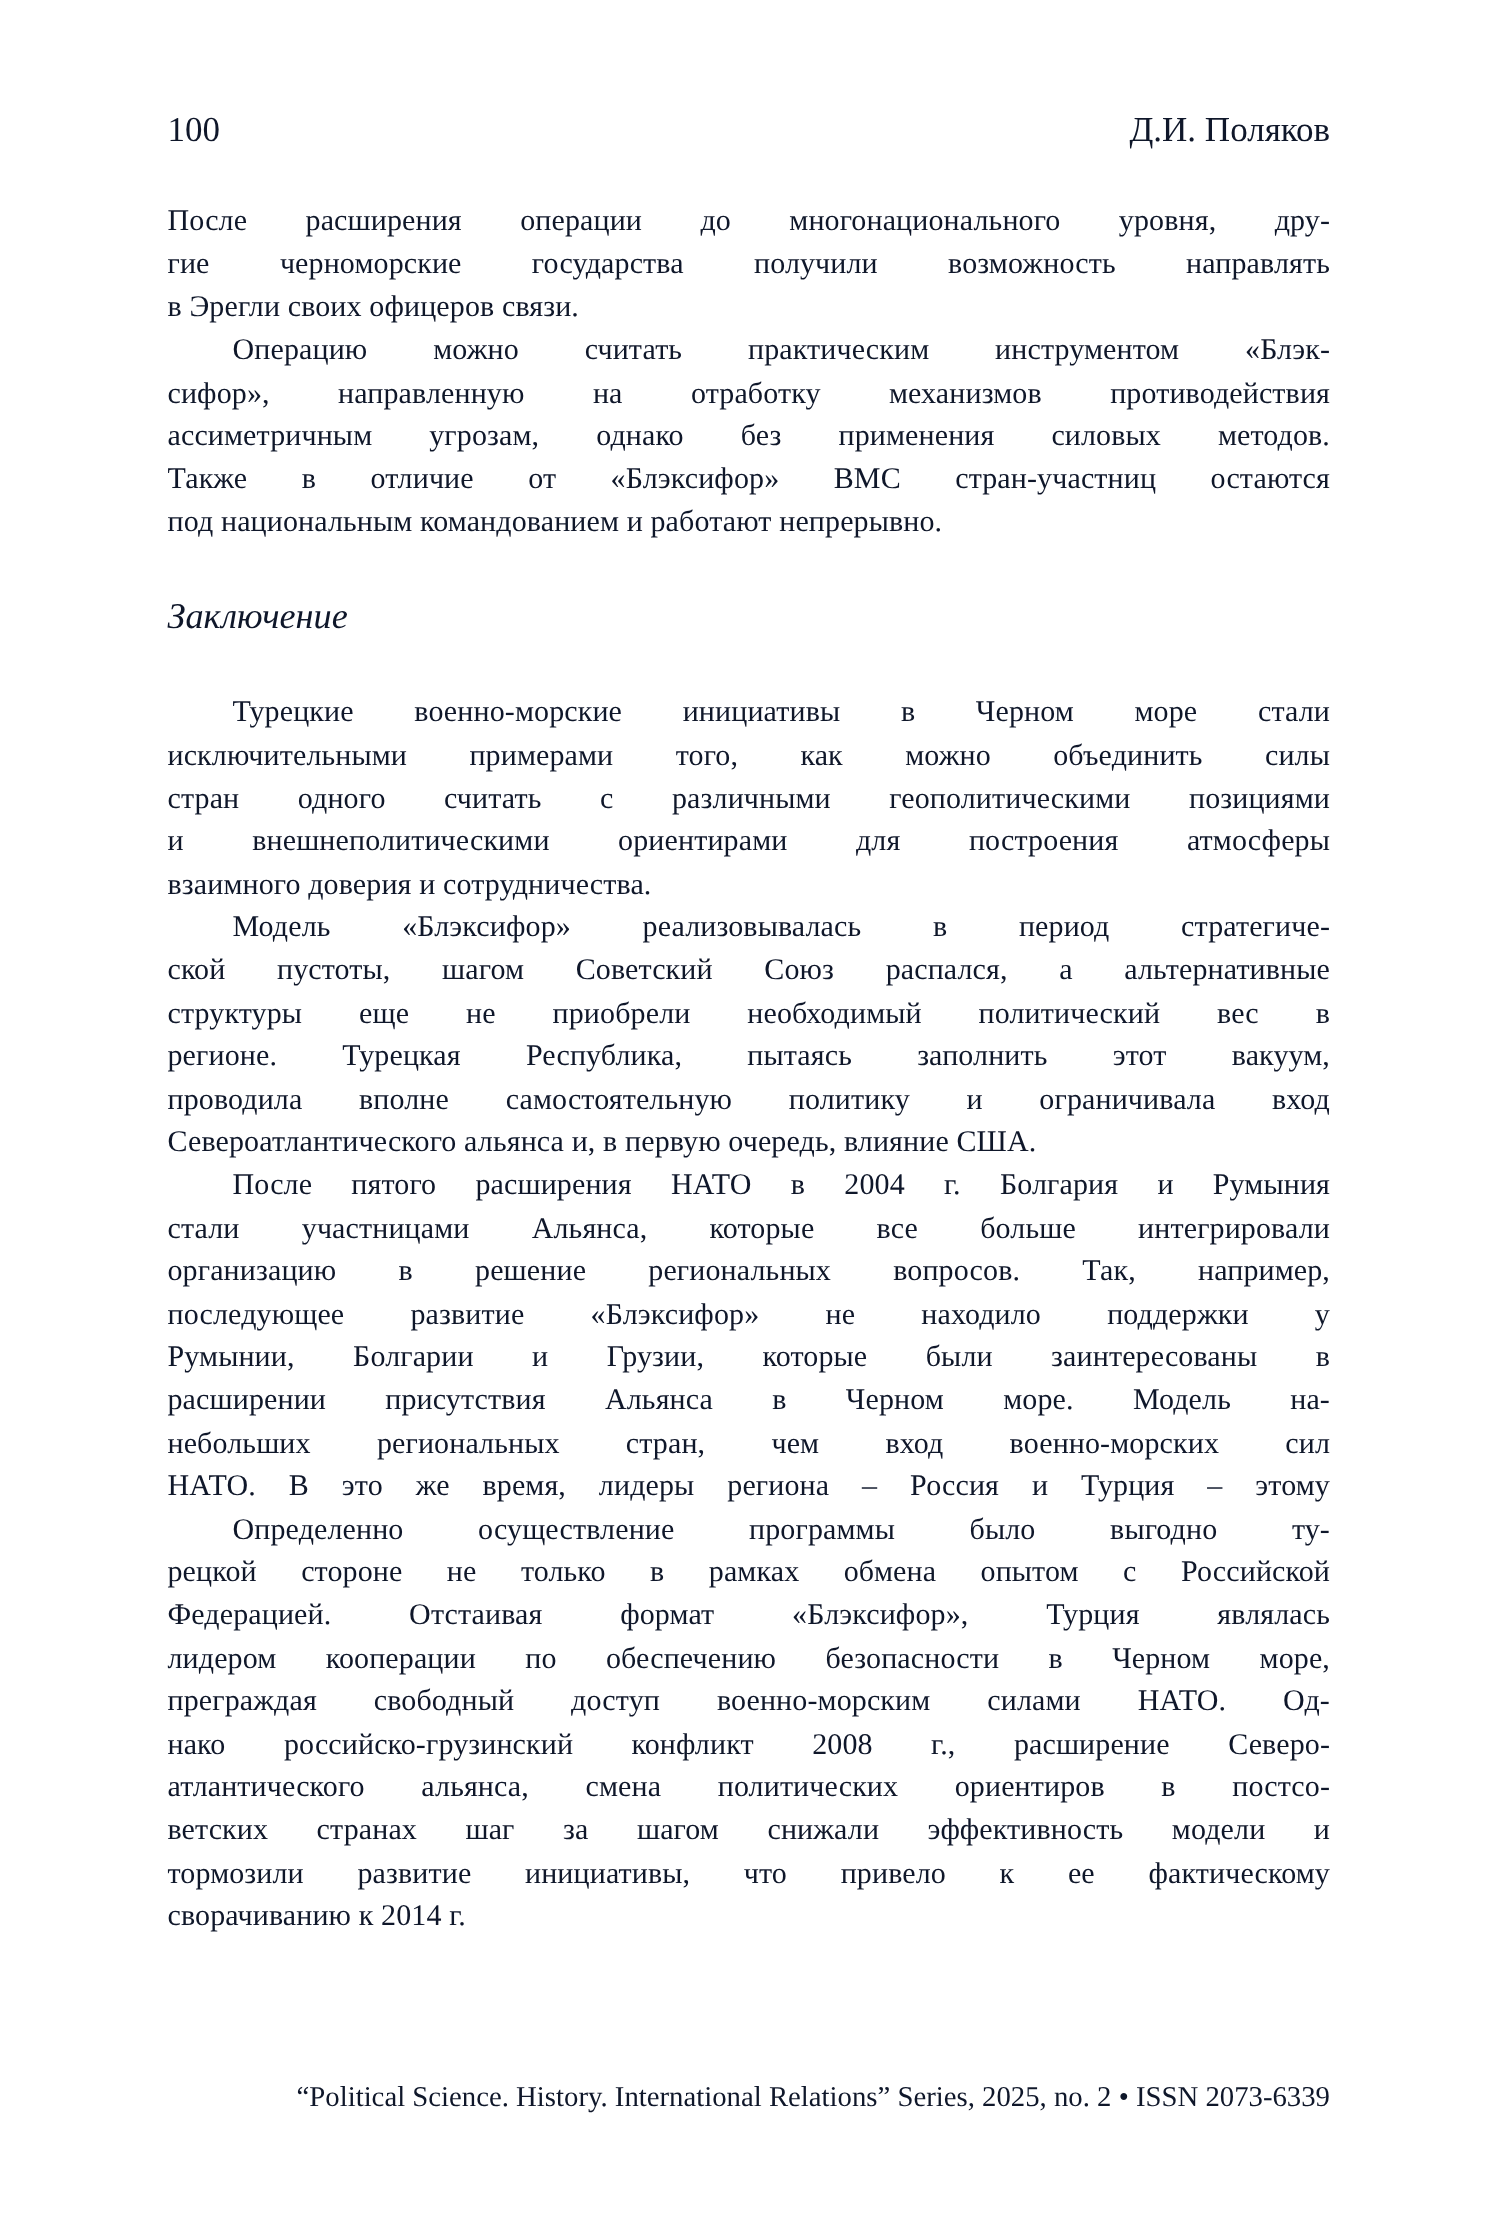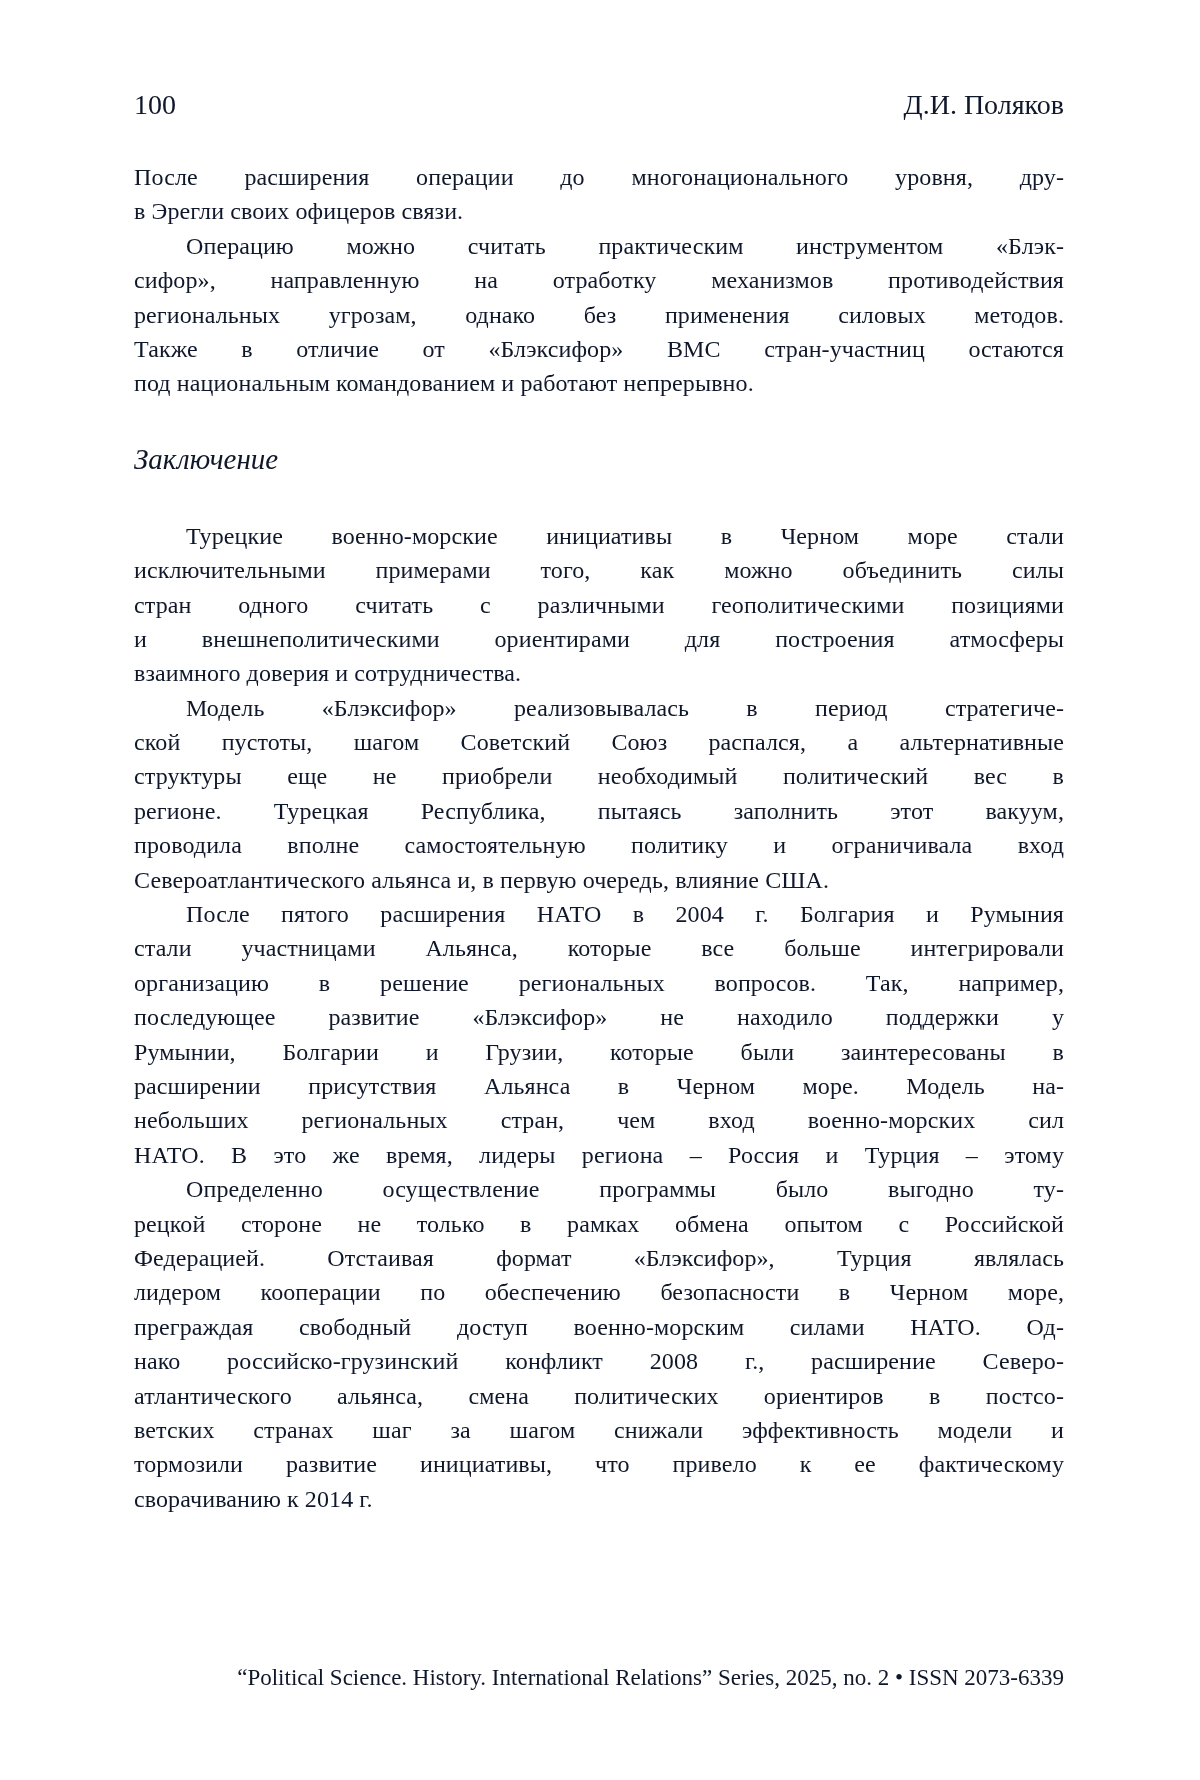--- a/index.html
+++ b/index.html
@@ -59,26 +59,27 @@
 
 <div class="page">
   <div class="header">
     <span>100</span>
     <span>Д.И. Поляков</span>
   </div>
 
   <div class="content">
       <div class="paragraph">
         <div class="line">После расширения операции до многонационального уровня, дру-</div>
+        <div class="line">гие черноморские государства получили возможность направлять</div>
         <div class="line last">в Эрегли своих офицеров связи.</div>
       </div>
       <div class="paragraph">
         <div class="line indent">Операцию можно считать практическим инструментом «Блэк-</div>
         <div class="line">сифор», направленную на отработку механизмов противодействия</div>
-        <div class="line">региональных угрозам, однако без применения силовых методов.</div>
+        <div class="line">ассиметричным угрозам, однако без применения силовых методов.</div>
         <div class="line">Также в отличие от «Блэксифор» ВМС стран-участниц остаются</div>
         <div class="line last">под национальным командованием и работают непрерывно.</div>
       </div>
       <div class="section-heading">Заключение</div>
       <div class="paragraph">
         <div class="line indent">Турецкие военно-морские инициативы в Черном море стали</div>
         <div class="line">исключительными примерами того, как можно объединить силы</div>
         <div class="line">стран одного считать с различными геополитическими позициями</div>
         <div class="line">и внешнеполитическими ориентирами для построения атмосферы</div>
         <div class="line last">взаимного доверия и сотрудничества.</div>

